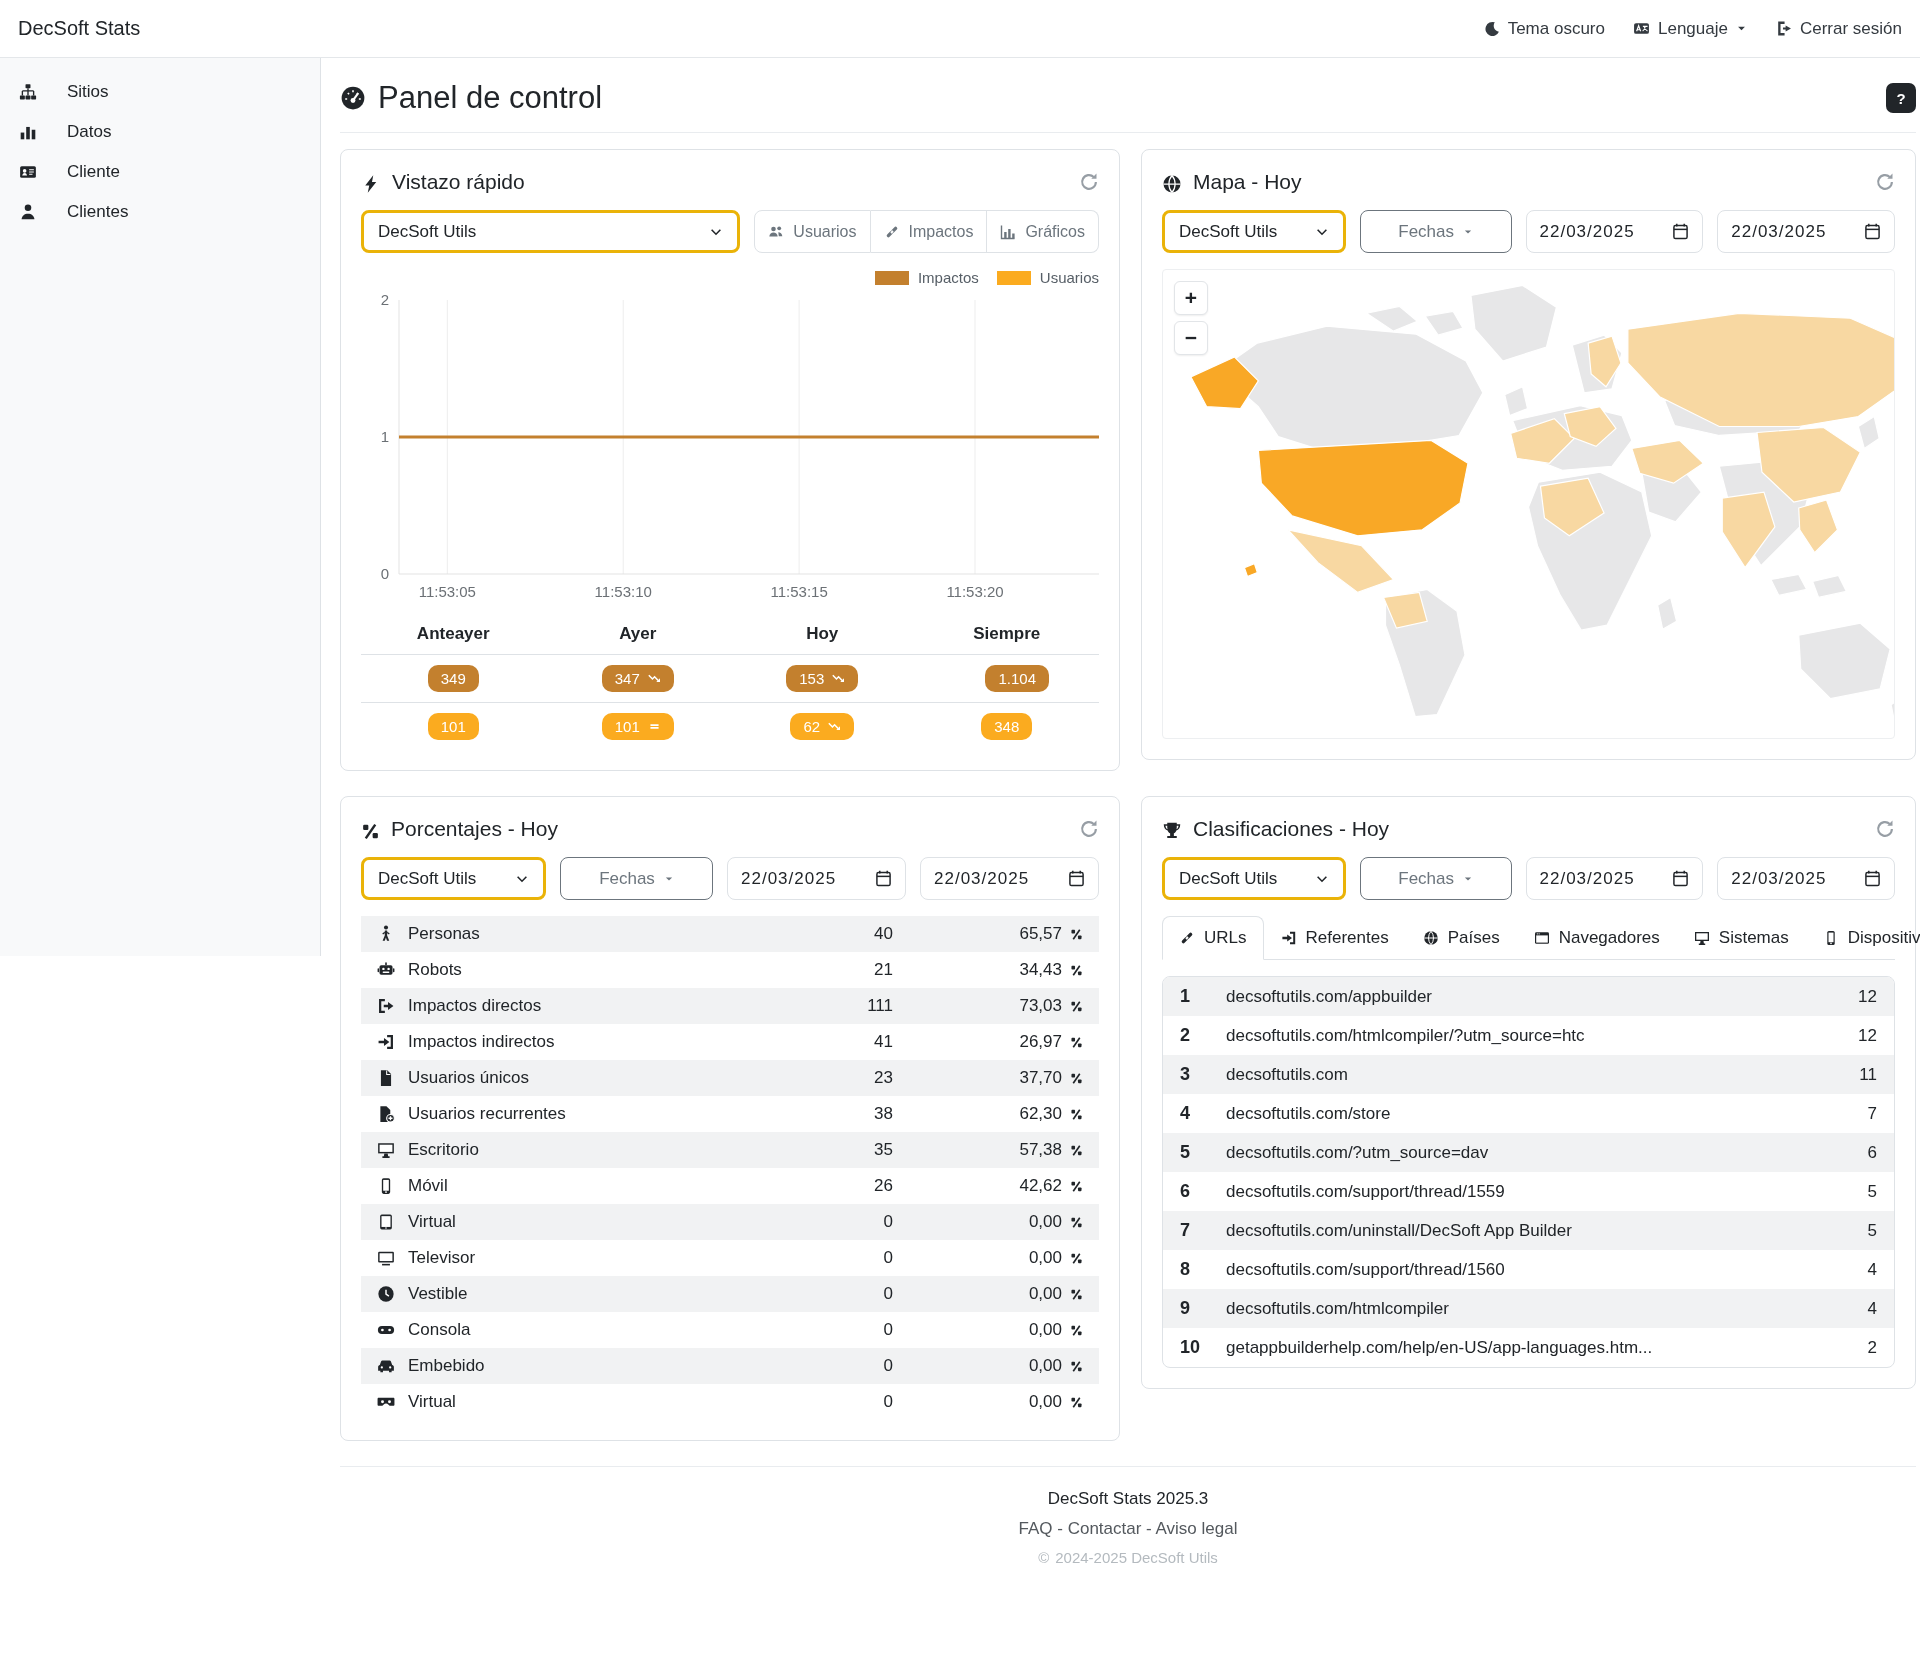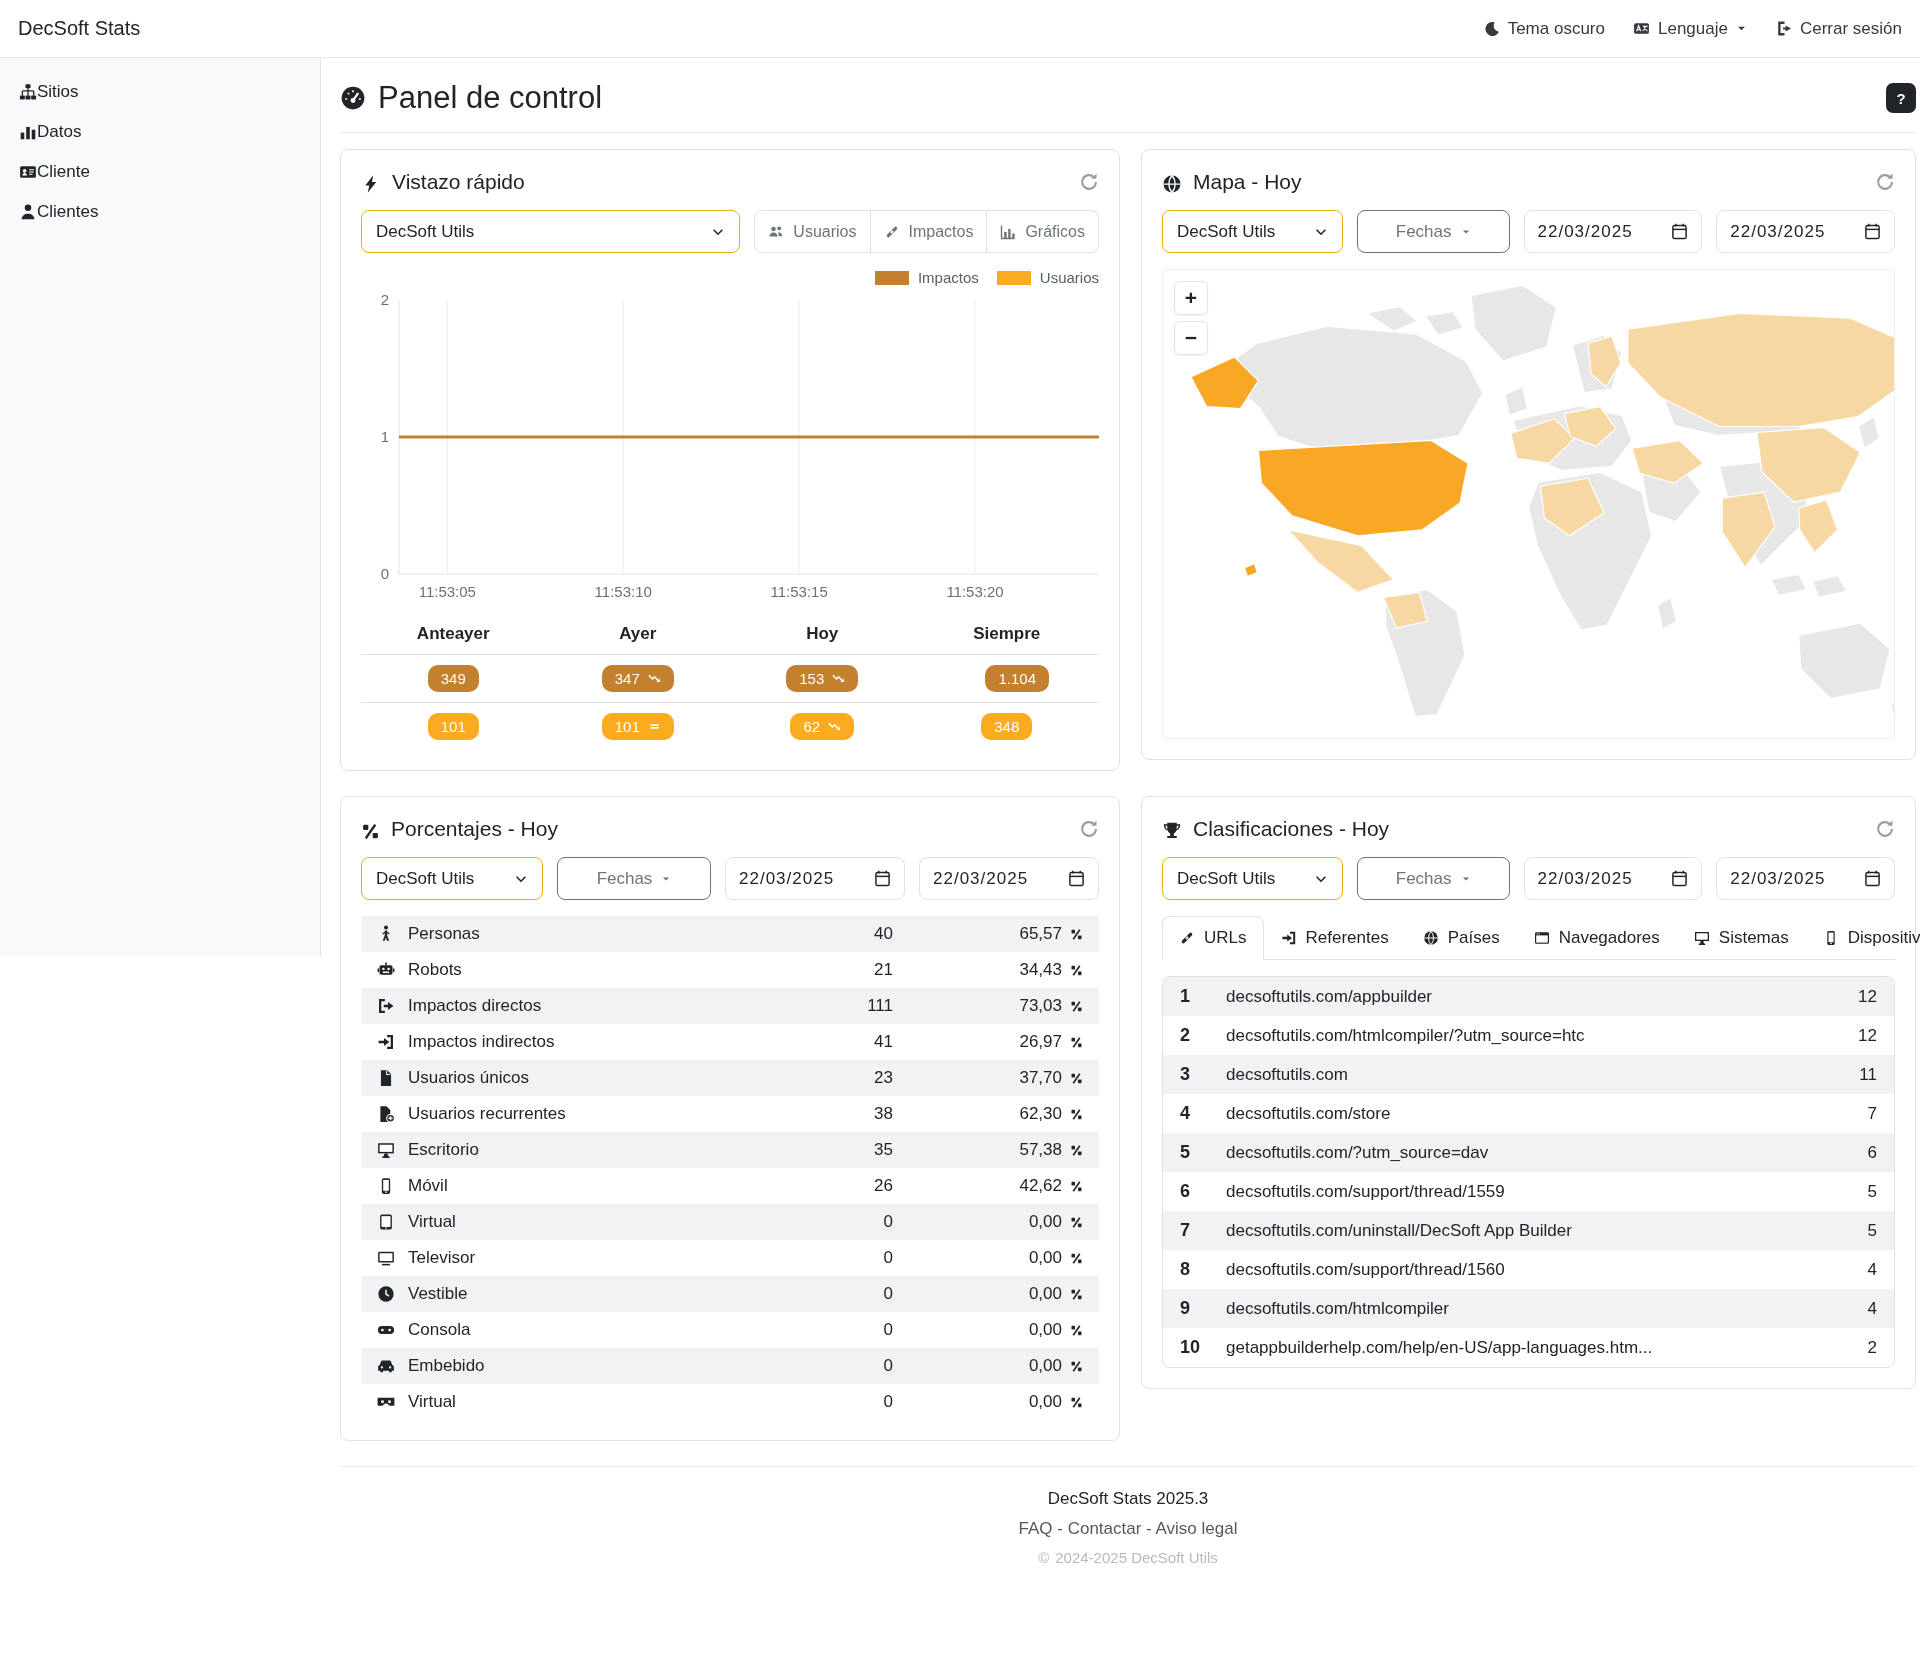--- a/index.html
+++ b/index.html
@@ -12,41 +12,41 @@
             padding:0 18px; border-bottom:1px solid #e4e7ea; background:#fff; }
   .brand { font-size:20px; color:#212529; }
   .nav-right { display:flex; align-items:flex-end; gap:28px; font-size:17px; color:#343a40; }
   .nav-item { display:flex; align-items:center; gap:8px; cursor:pointer; }
   .icon { display:inline-flex; align-items:center; justify-content:center; }
   .icon svg { display:block; }
 
   
   .sidebar { position:absolute; left:0; top:58px; width:321px; height:898px;
              background:#f8f9fa; border-right:1px solid #dee2e6; padding:14px 0; }
-  .side-item { display:flex; align-items:center; gap:0; padding:10px 19px;
+  .side-item { display:flex; align-items:center; gap:30px; padding:10px 19px;
                font-size:17px; color:#212529; cursor:pointer; }
 
   
   .main { margin-left:321px; padding:22px 4px 0 19px; width:1599px; }
   .page-head { display:flex; align-items:center; justify-content:space-between; }
   .page-title { display:flex; align-items:center; gap:12px; font-size:31px; }
   .help-btn { width:30px; height:30px; background:#212529; color:#fff; border-radius:7px;
               display:flex; align-items:center; justify-content:center; font-size:15px;
               font-weight:bold; cursor:pointer; }
   hr.sep { border:none; border-top:1px solid #e9ecef; margin:16px 0; }
 
   .grid { display:grid; grid-template-columns:780px 775px; column-gap:21px; row-gap:25px;
           align-items:start; }
   .card { border:1px solid #dee2e6; border-radius:8px; background:#fff; padding:20px; }
   .card-head { display:flex; justify-content:space-between; align-items:center; margin-bottom:16px; }
   .card-title { display:flex; align-items:flex-end; gap:11px; font-size:21px; }
   .refresh { color:#979ea5; cursor:pointer; }
 
   .controls { display:flex; gap:14px; margin-bottom:16px; }
-  .select { border:1px solid #eab308; border-radius:8px; height:43px; background:#fff;
+  .select { border:3px solid #eab308; border-radius:8px; height:43px; background:#fff;
             display:flex; align-items:center; justify-content:space-between; padding:0 14px;
             font-size:17px; cursor:pointer; }
   .grow { flex:1; }
   .btn-group { display:flex; }
   .btn-group .btn { border:1px solid #dee2e6; color:#6c757d; font-size:16px; padding:0 13px;
                     height:43px; display:flex; gap:9px; align-items:center; background:#fff; cursor:pointer; }
   .btn-group .btn + .btn { border-left:none; }
   .btn-group .btn:first-child { border-radius:8px 0 0 8px; }
   .btn-group .btn:last-child { border-radius:0 8px 8px 0;align-items:center; }
   .btn-dates { border:1px solid #6c757d; border-radius:8px; height:43px; background:#fff;

